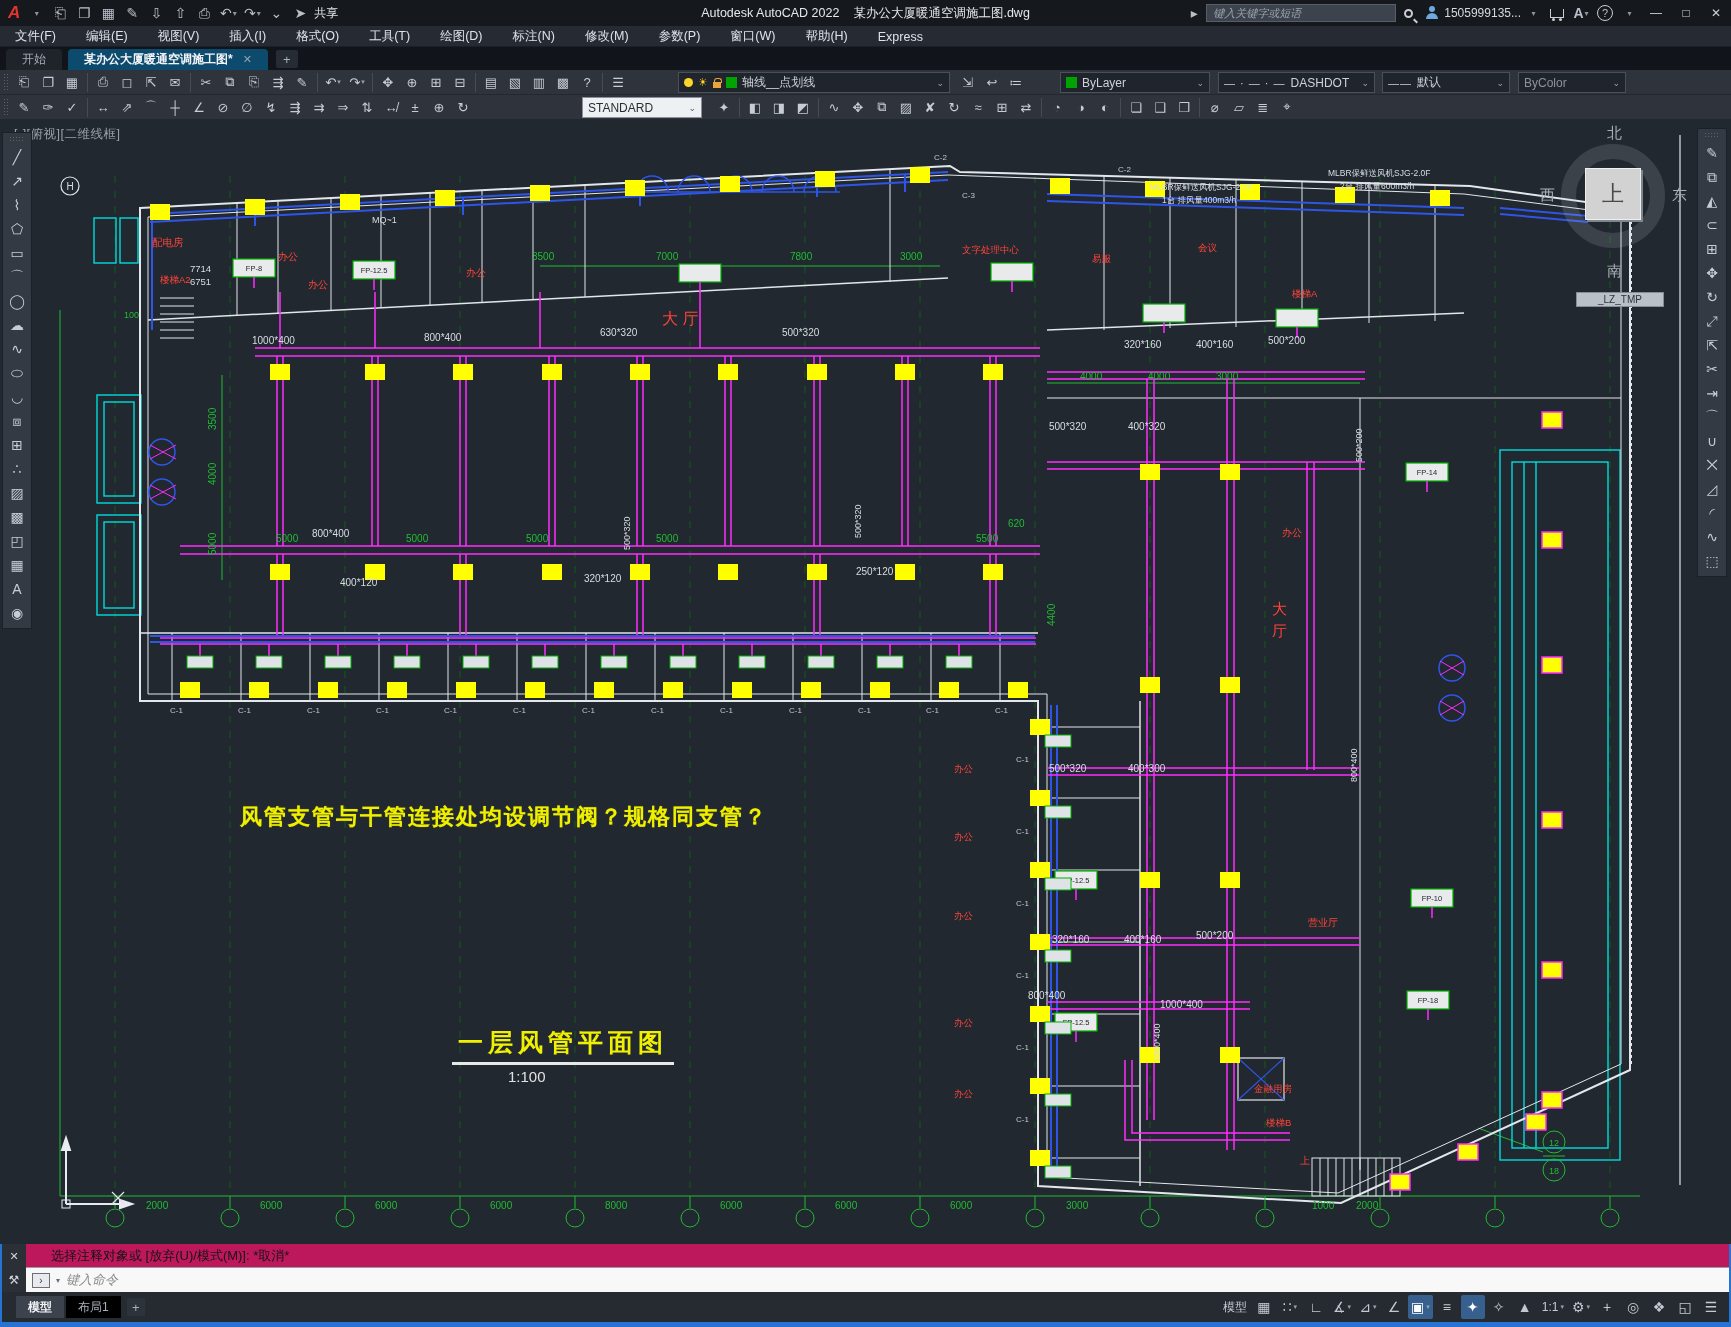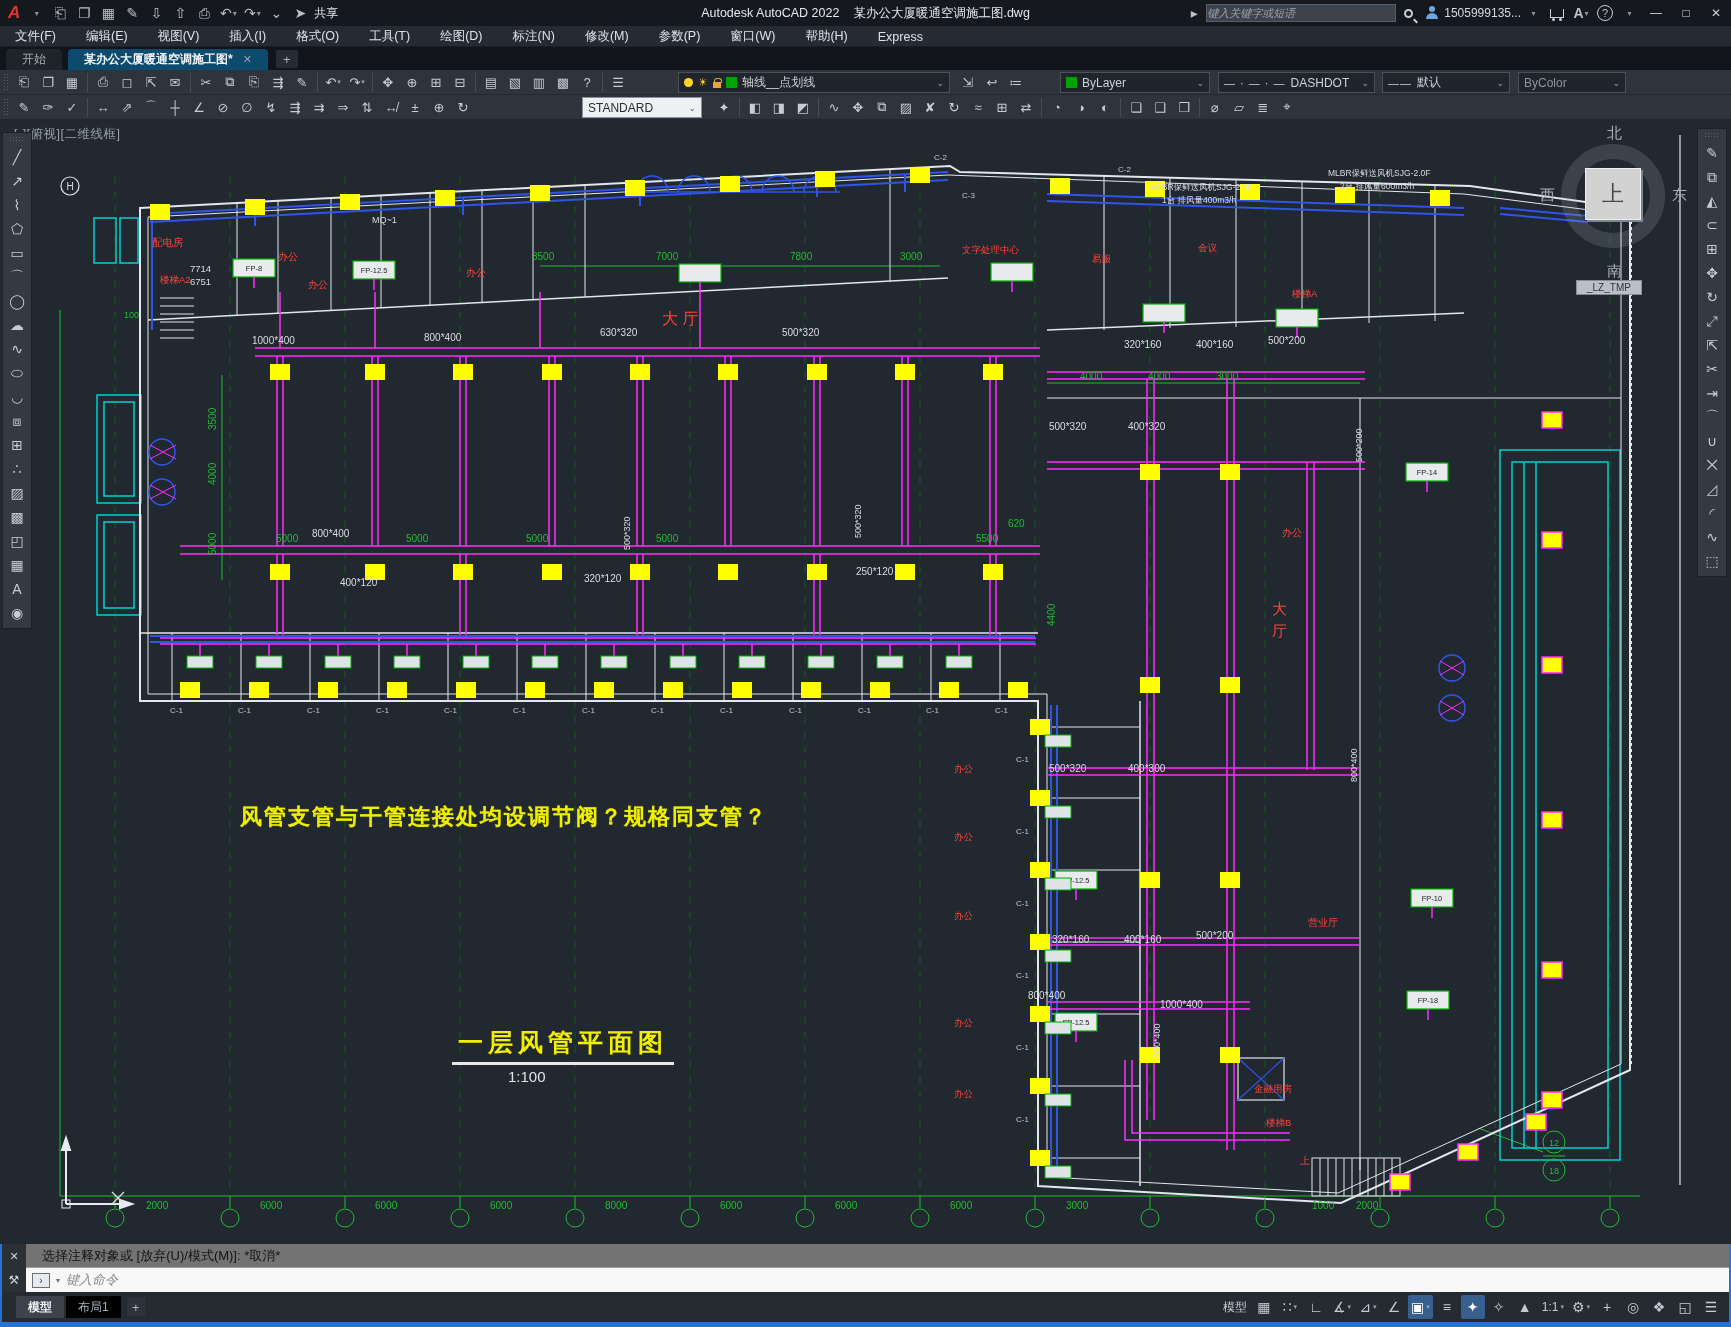--- a/index.html
+++ b/index.html
@@ -7,21 +7,21 @@
     font-family:"Liberation Sans","DejaVu Sans",sans-serif;-webkit-font-smoothing:antialiased}
   
   #titlebar{position:absolute;left:0;top:0;width:1731px;height:26px;background:#15181d;
     display:flex;align-items:center;color:#d6dae0;font-size:12px}
   .acad-logo{color:#e3342a;font-weight:bold;font-size:17px;font-style:italic;margin:0 4px 0 8px}
   .qbtn{width:24px;height:22px;display:flex;align-items:center;justify-content:center;color:#b9c0c9;font-size:14px}
   .qbtn .dd{font-size:8px;color:#8d949e;margin-left:1px}
   #title-center{position:absolute;left:0;top:0;width:100%;height:26px;display:flex;align-items:center;justify-content:center;pointer-events:none;color:#e4e7eb;font-size:12.5px;gap:14px}
   #tb-right{margin-left:auto;display:flex;align-items:center;height:26px}
   #search-input{width:190px;height:18px;background:#3c434d;border:1px solid #565e69;color:#cfd5dc;
-    font-size:11px;font-style:italic;padding:0 0;outline:none}
+    font-size:11px;font-style:italic;padding:0 6px;outline:none}
   #search-input::placeholder{color:#9ba3ad;font-style:italic}
   .mag{width:9px;height:9px;border:2px solid #c9cfd7;border-radius:50%;position:relative;display:inline-block}
   .mag::after{content:"";position:absolute;width:5px;height:2px;background:#c9cfd7;transform:rotate(45deg);left:7px;top:9px}
   .person{width:14px;height:14px;position:relative;display:inline-block}
   .person::before{content:"";position:absolute;left:4px;top:0;width:6px;height:6px;border-radius:50%;background:#6fa8dc}
   .person::after{content:"";position:absolute;left:1px;top:7px;width:12px;height:6px;border-radius:6px 6px 0 0;background:#6fa8dc}
   .cart{width:14px;height:9px;border:1.5px solid #c9cfd7;border-top:none;position:relative;display:inline-block}
   .cart::after{content:"";position:absolute;left:1px;top:9px;width:3px;height:3px;border-radius:50%;background:#c9cfd7;box-shadow:7px 0 0 #c9cfd7}
   .winbtn{width:30px;height:24px;display:flex;align-items:center;justify-content:center;color:#cdd2d9;font-size:12px}
   
@@ -58,29 +58,29 @@
   
   .side-tb{position:absolute;width:30px;background:#343a44;border:1px solid #1d2127;display:flex;flex-direction:column;align-items:center;padding:3px 0}
   .side-tb .grip2{width:16px;height:7px;margin-bottom:2px;background-image:radial-gradient(#5a626d 1px,transparent 1px);background-size:3px 3px}
   .sbtn{width:26px;height:24px;display:flex;align-items:center;justify-content:center;color:#c6cdd6;font-size:14px}
   
   #compass{position:absolute;left:1538px;top:4px;width:150px;height:160px;color:#a9afb6}
   #compass .ring{position:absolute;left:23px;top:20px;width:104px;height:104px;border:15px solid rgba(200,205,212,.16);border-radius:50%}
   #compass .clabel{position:absolute;font-size:15px}
   #compass .up-face{position:absolute;left:47px;top:44px;width:56px;height:52px;background:#d2d2d2;border:1px solid #efefef;
     display:flex;align-items:center;justify-content:center;color:#4a4a4a;font-size:22px;box-shadow:2px 2px 0 #7e868f}
-  #osnap-tag{position:absolute;left:1576px;top:160px;background:#b9c0c8;border:1px solid #858c94;color:#2e3338;font-size:10px;padding:1px 10px}
+  #osnap-tag{position:absolute;left:1576px;top:172px;background:#b9c0c8;border:1px solid #858c94;color:#2e3338;font-size:10px;padding:1px 21px}
   
   #note-block{position:absolute;left:240px;top:680px;color:#efef00;font-size:22px;font-weight:bold;letter-spacing:2px;line-height:33px;text-shadow:0 0 1px #888800}
   #dwg-title{position:absolute;left:452px;top:906px;color:#f0f000;font-size:25px;font-weight:bold;letter-spacing:5px;border-bottom:3px solid #e8e8e8;padding:0 6px 3px 6px}
   #dwg-scale{position:absolute;left:508px;top:948px;color:#e2e2e2;font-size:15px}
   
   #bottomzone{position:absolute;left:0;top:1244px;width:1731px;height:83px;border-left:2px solid #2574d4;border-right:2px solid #2574d4;border-bottom:5px solid #2574d4;background:#262a31}
   #cmd-strip{position:absolute;left:0;top:0;width:24px;height:48px;background:#2b2f36;color:#cfd5dc}
-  #cmd-history{position:absolute;left:24px;top:0;width:1703px;height:24px;background:#737373;color:#141414;font-size:13px;display:flex;align-items:center;padding:0 16px;border-bottom:1px solid #9d9d9d}
+  #cmd-history{position:absolute;left:24px;top:0;width:1703px;height:24px;background:#be185d;color:#141414;font-size:13px;display:flex;align-items:center;padding:0 25px;border-bottom:1px solid #9d9d9d}
   #cmd-input{position:absolute;left:24px;top:24px;width:1703px;height:24px;background:#f8f8f8;display:flex;align-items:center;padding:0 6px;gap:6px}
   .promptbox{width:18px;height:15px;border:1px solid #6b7078;background:#e8eaed;color:#3a3f46;font-size:10px;display:flex;align-items:center;justify-content:center}
   #cmd-placeholder{color:#8b8b8b;font-style:italic;font-size:13px}
   #layout-tabs{position:absolute;left:0;top:48px;height:30px;display:flex;align-items:center;padding-left:14px;gap:2px}
   .ltab{height:22px;padding:0 12px;display:flex;align-items:center;font-size:12px;color:#aab1ba;background:#000000}
   .ltab.active{background:#3c434d;color:#f1f3f6;font-weight:bold}
   .ltab-add{width:18px;height:18px;display:flex;align-items:center;justify-content:center;color:#aab1ba;font-size:13px;background:#2d333b;margin-left:4px}
   #statusbar{position:absolute;right:6px;top:48px;height:30px;display:flex;align-items:center;gap:2px}
   .stbtn{min-width:24px;height:24px;display:flex;align-items:center;justify-content:center;color:#c3c9d1;font-size:14px;padding:0 3px;border-radius:2px}
   .stbtn.active{background:#38608f;color:#fff}

